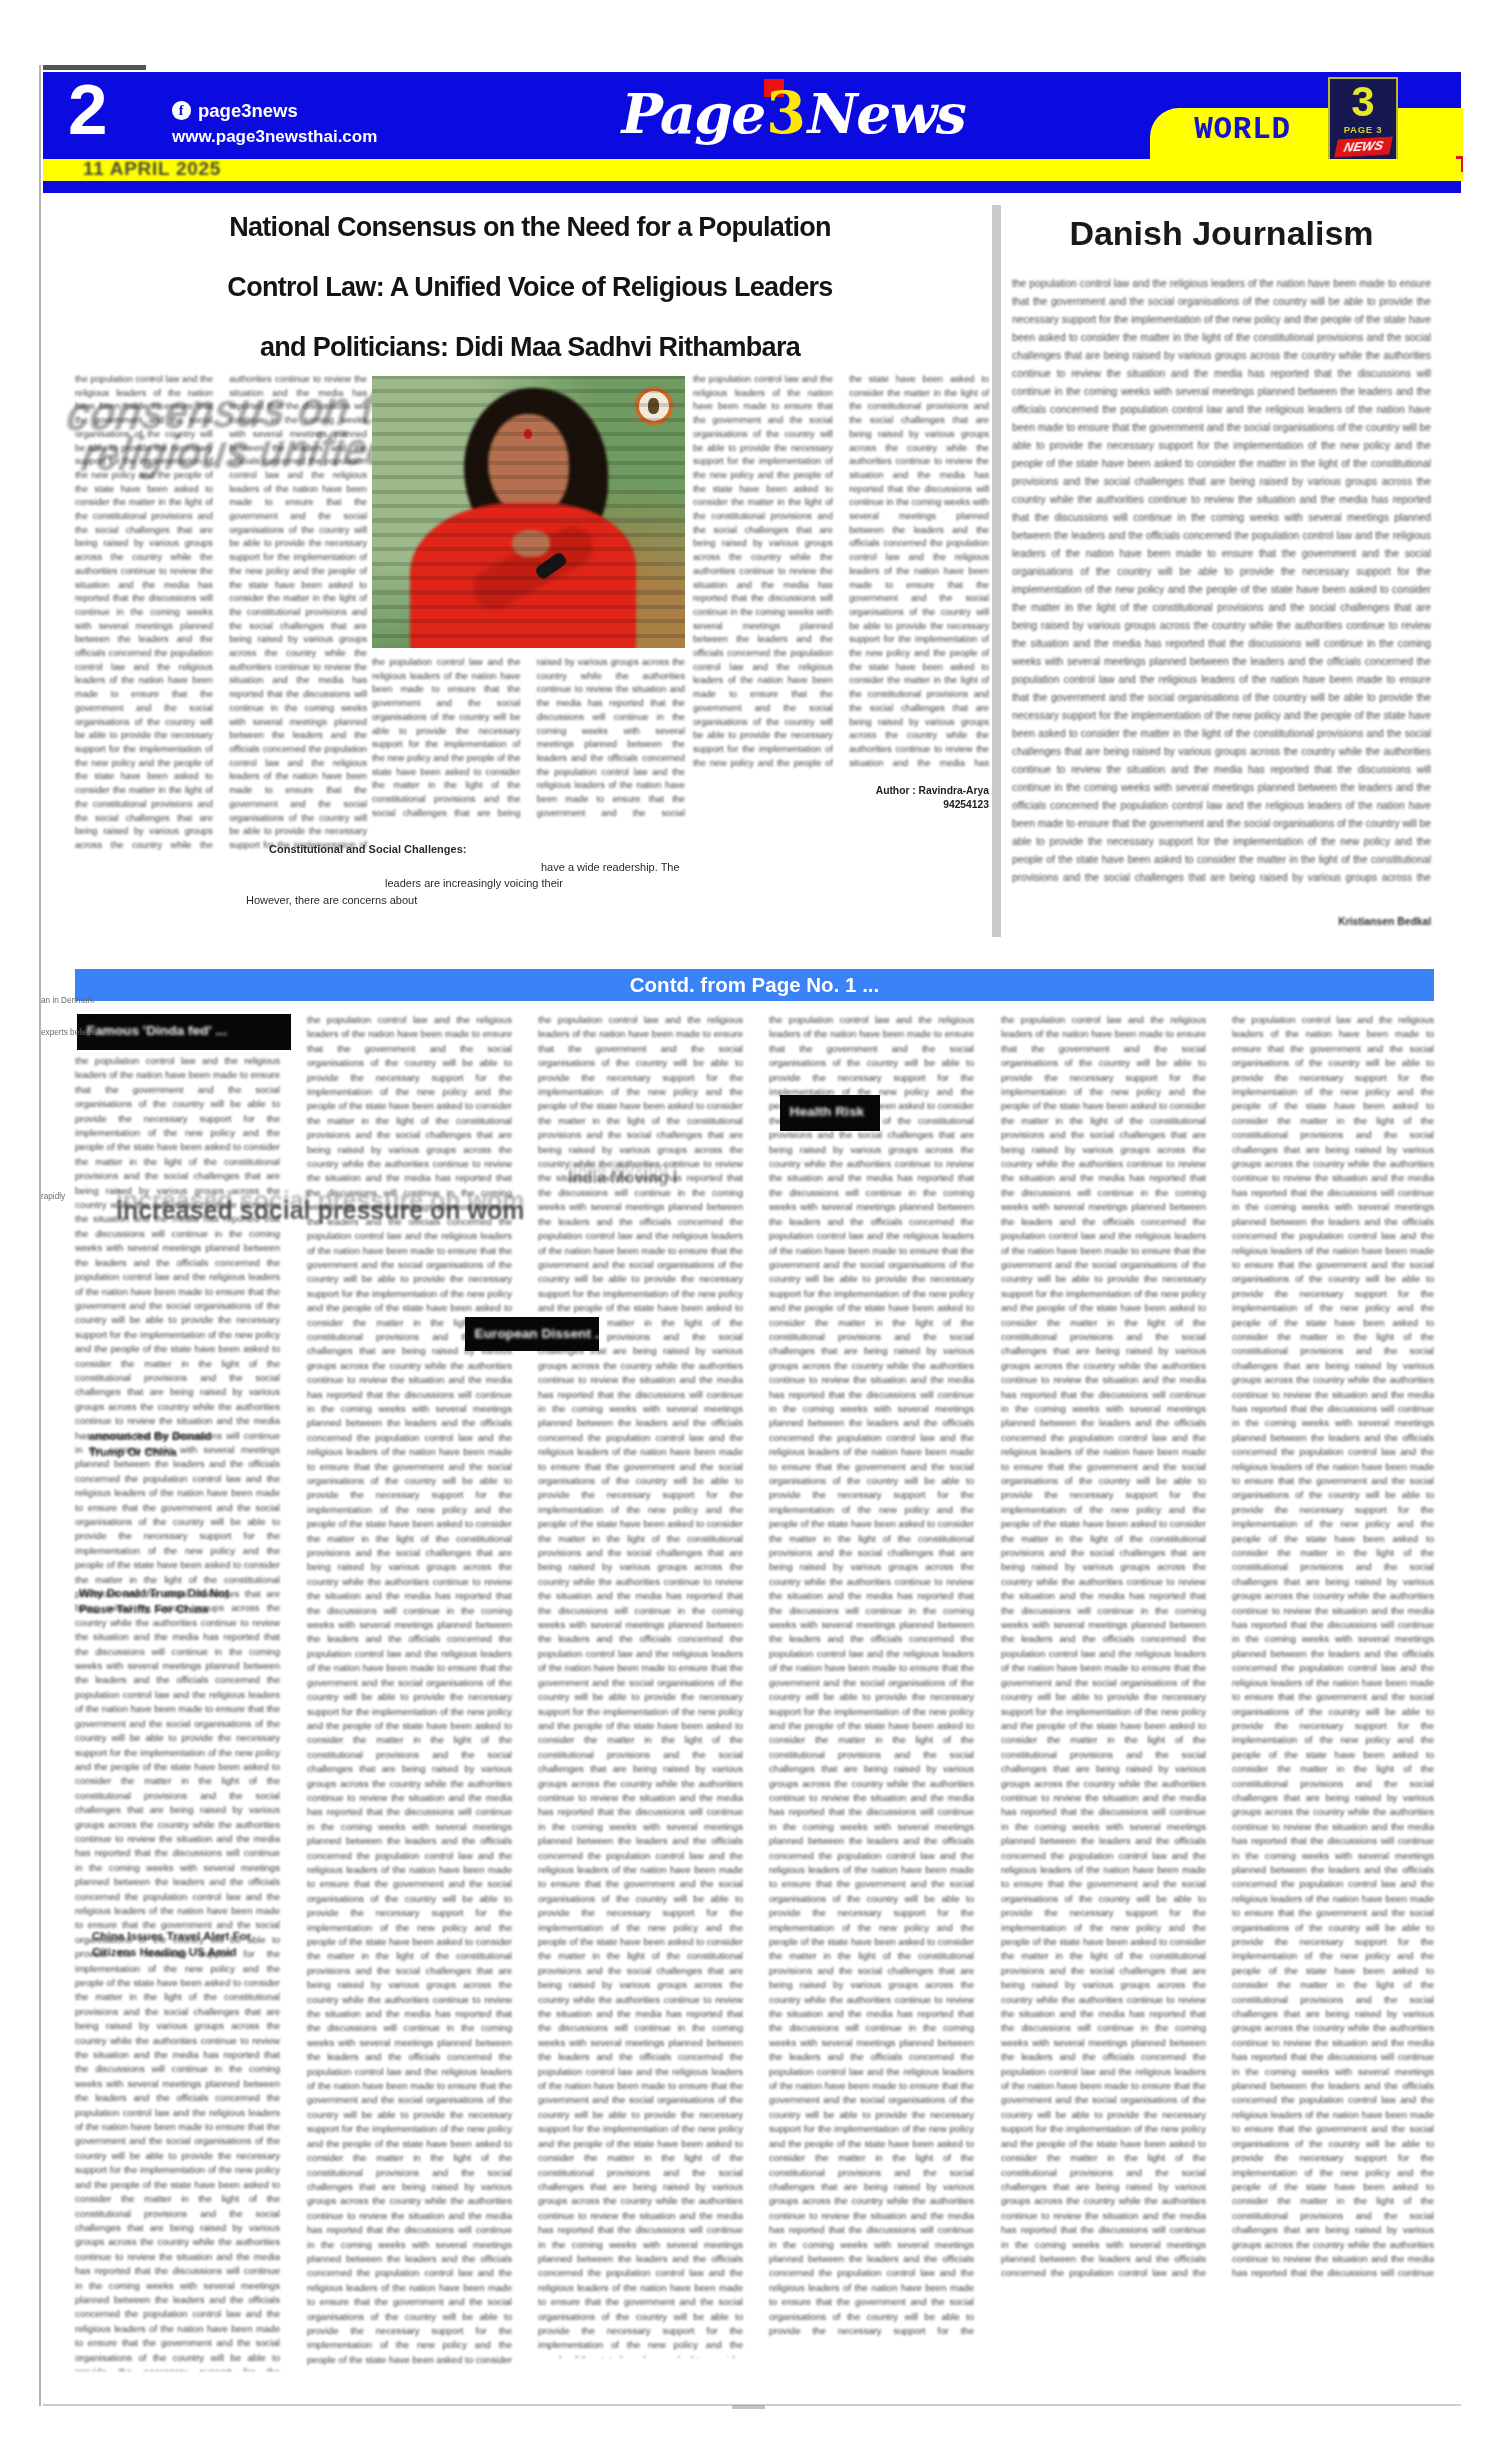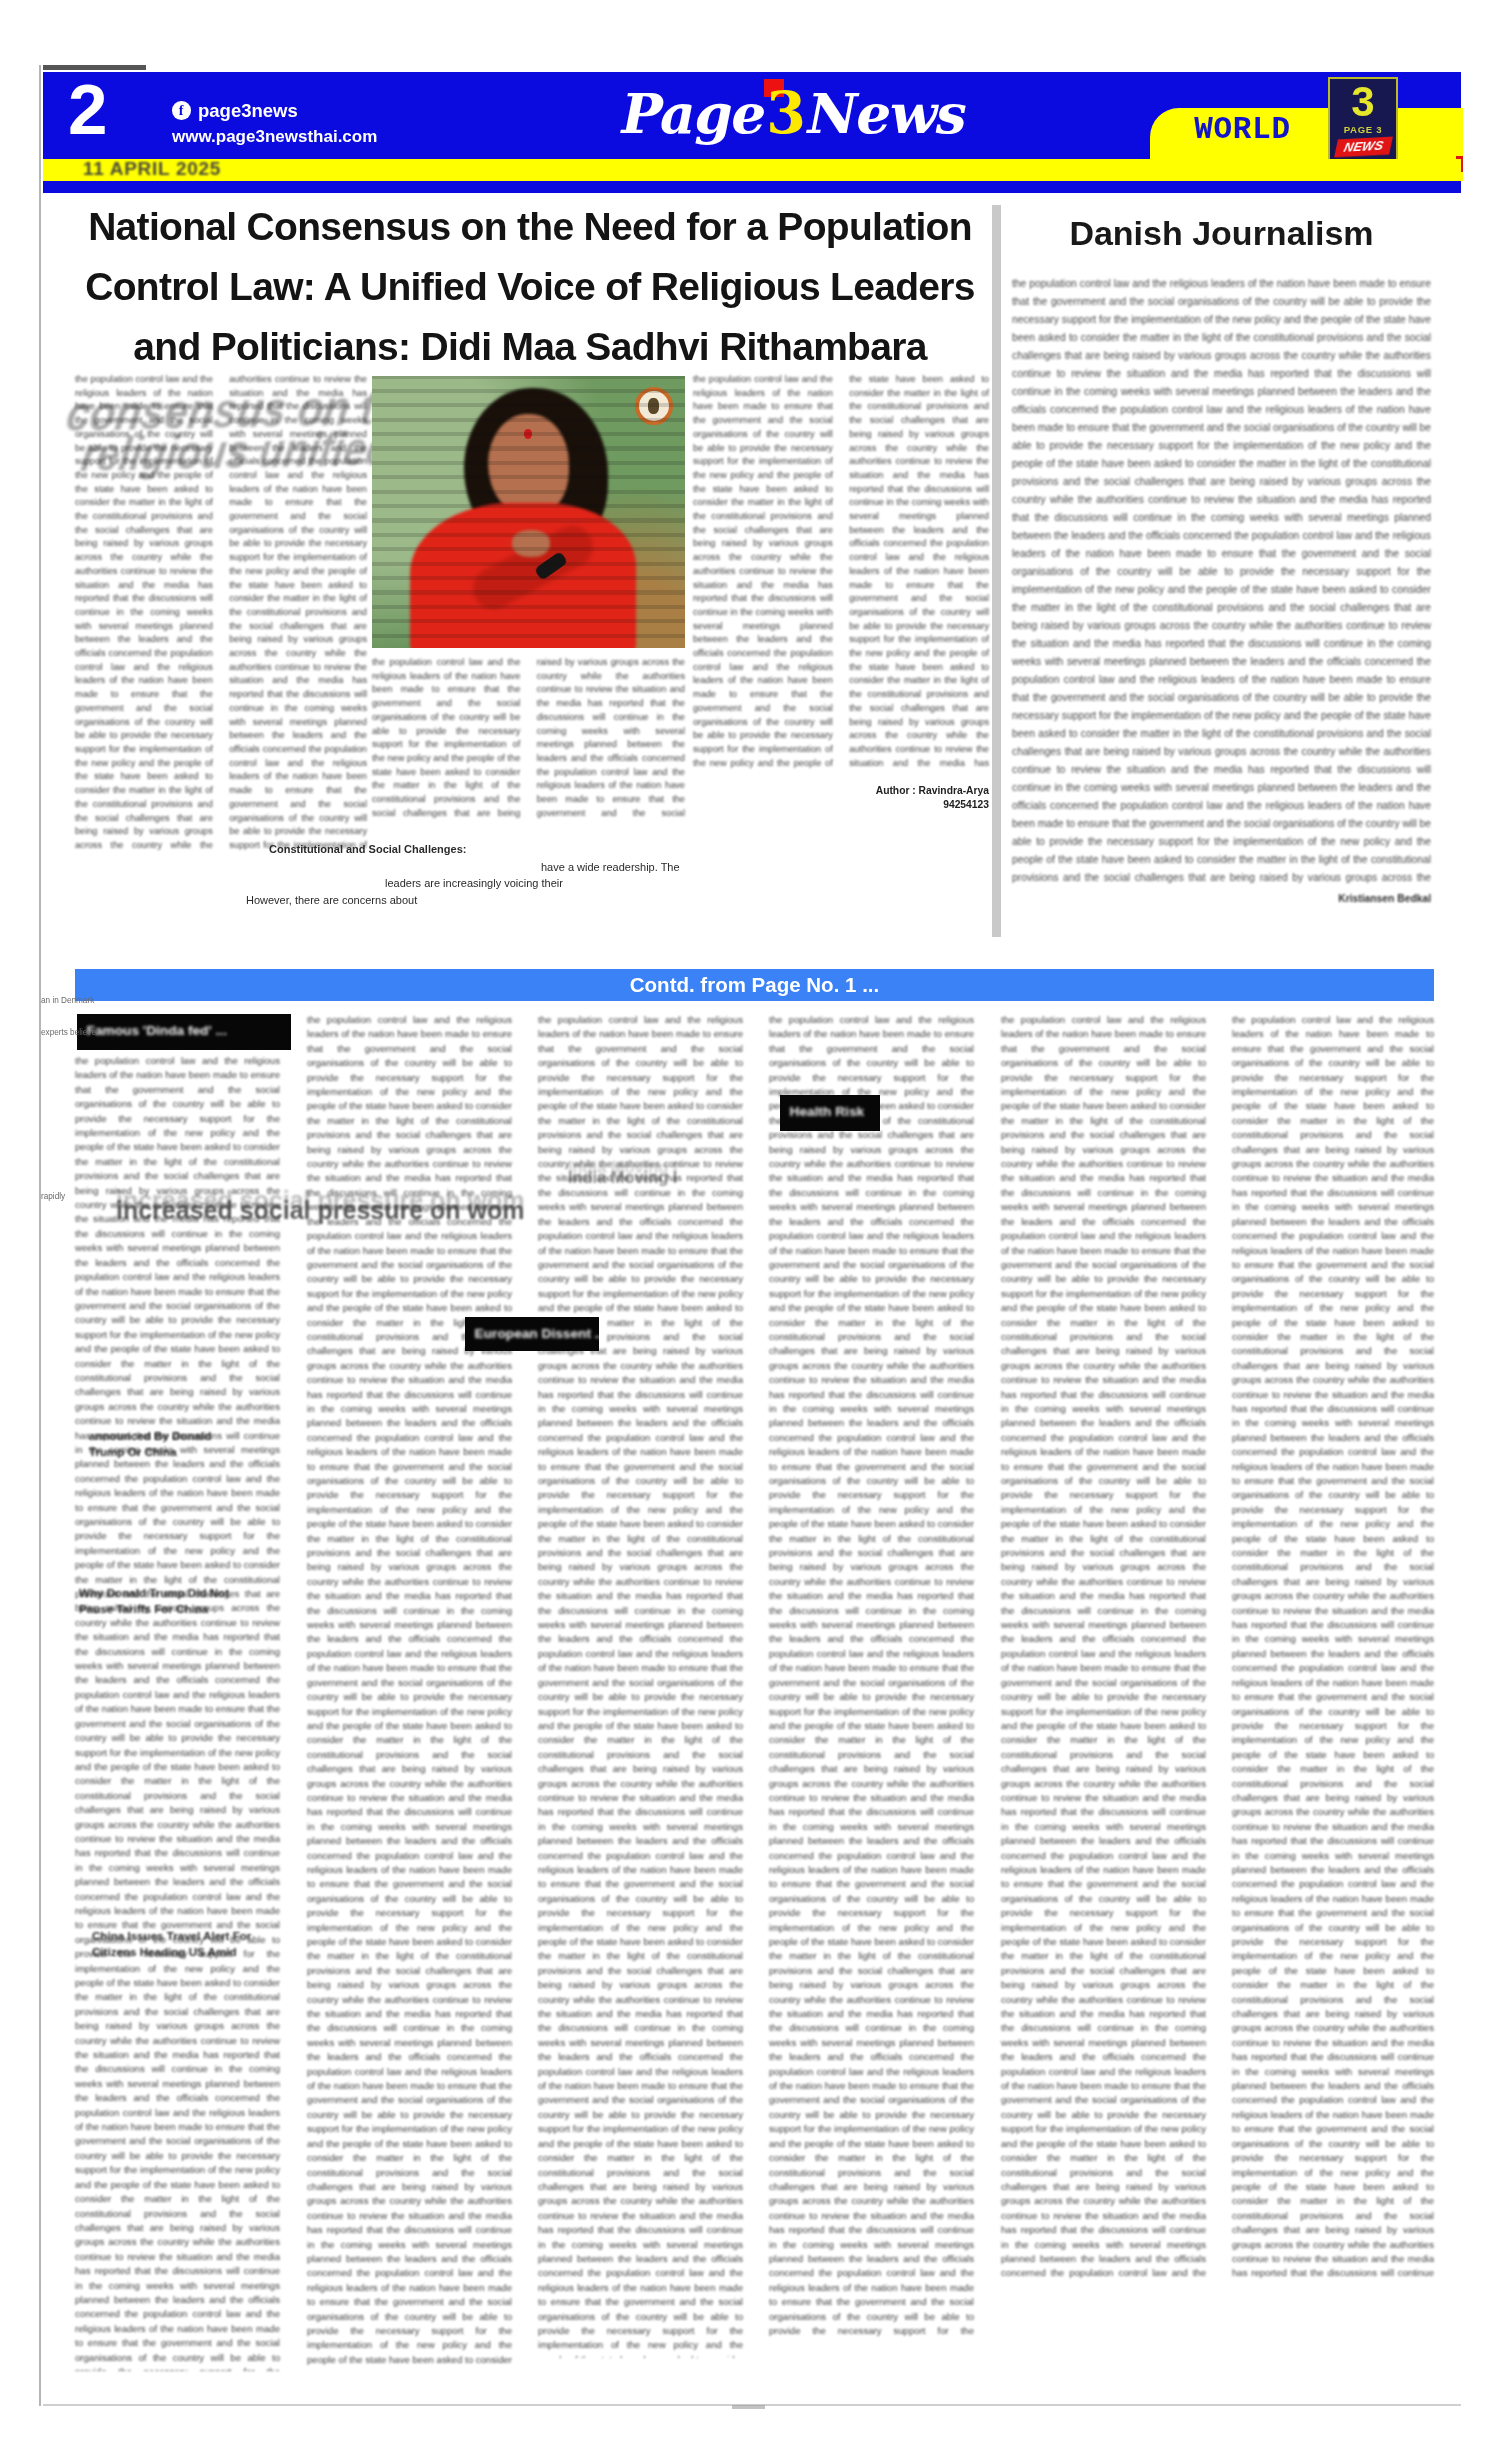--- a/index.html
+++ b/index.html
@@ -33,36 +33,36 @@
   .logo-page3{font-size:9.6px;font-weight:bold;color:#cfcf3a;letter-spacing:0.7px;filter:blur(0.4px);}
   .logo-news{margin:2.7px auto 0;width:55px;height:18px;background:#e01414;transform:skew(-12deg,-3deg);
              color:#ffffff;font-weight:bold;font-style:italic;font-size:13px;line-height:18px;filter:blur(0.3px);}
   .red-tick{left:1456px;top:156px;width:6.8px;height:16.4px;background:#e01414;}
   .date-strip{left:43px;top:159px;width:1418px;height:22.6px;background:#ffff00;}
   .date-text{left:83px;top:158px;font-size:19px;font-weight:bold;color:#4c4c3a;
              letter-spacing:0.7px;filter:blur(0.8px);}
   .blue-rule{left:43px;top:181px;width:1418px;height:11.6px;background:#0b0be0;}
   
   .headline{left:75px;top:197px;width:910px;text-align:center;font-weight:bold;
-            color:#141414;font-size:39px;line-height:60px;letter-spacing:-0.7px;
+            color:#141414;font-size:27px;line-height:60px;letter-spacing:-0.7px;
             filter:blur(0.5px);}
   .danish-head{left:1012px;top:214px;width:419px;text-align:center;font-weight:bold;
                font-size:34px;color:#191919;filter:blur(0.5px);}
   .divider-v{left:992px;top:205px;width:9px;height:732px;background:#c9c9c9;}
   
   .btxt{color:#3d3d3d;filter:blur(1.2px);text-align:justify;overflow:hidden;
         word-break:break-word;font-size:9.2px;line-height:13.7px;}
   .btxt2{color:#464646;filter:blur(1.3px);text-align:justify;overflow:hidden;
         word-break:break-word;font-size:10.3px;line-height:18px;}
   .cols2{column-count:2;column-gap:16.4px;}
   .ghost{font-style:italic;font-weight:bold;color:#1d1d1d;opacity:.38;filter:blur(1.5px);
          transform:skew(-8deg,-1.2deg) scaleY(1.18);white-space:nowrap;overflow:hidden;}
   .frag{color:#2a2a2a;filter:blur(0.6px);white-space:nowrap;font-size:11px;}
   .author{text-align:right;font-weight:bold;color:#222;filter:blur(0.6px);font-size:10.3px;line-height:13.7px;}
-  .byline{text-align:right;font-weight:bold;color:#2a2a2a;filter:blur(0.9px);font-size:10.3px;}
+  .byline{text-align:right;font-weight:bold;color:#2a2a2a;filter:blur(0.9px);font-size:10.3px;margin-top:23px;}
   
   .photo{left:372px;top:376px;width:313px;height:272px;overflow:hidden;
          background:
            radial-gradient(circle at 85% 95%, #a97f45 0 14%, transparent 40%),
            radial-gradient(circle at 10% 30%, #9cb98a 0 30%, transparent 60%),
            radial-gradient(circle at 70% 15%, #6f9a60 0 35%, transparent 70%),
            linear-gradient(115deg,#7fa36b 0%,#5c8a52 45%,#86a876 100%);}
   .hair{position:absolute;left:92px;top:12.3px;width:144px;height:171px;background:#181009;
         border-radius:48% 52% 45% 55%;filter:blur(1.4px);}
   .face{position:absolute;left:116px;top:38px;width:81px;height:103px;background:#b4704f;

